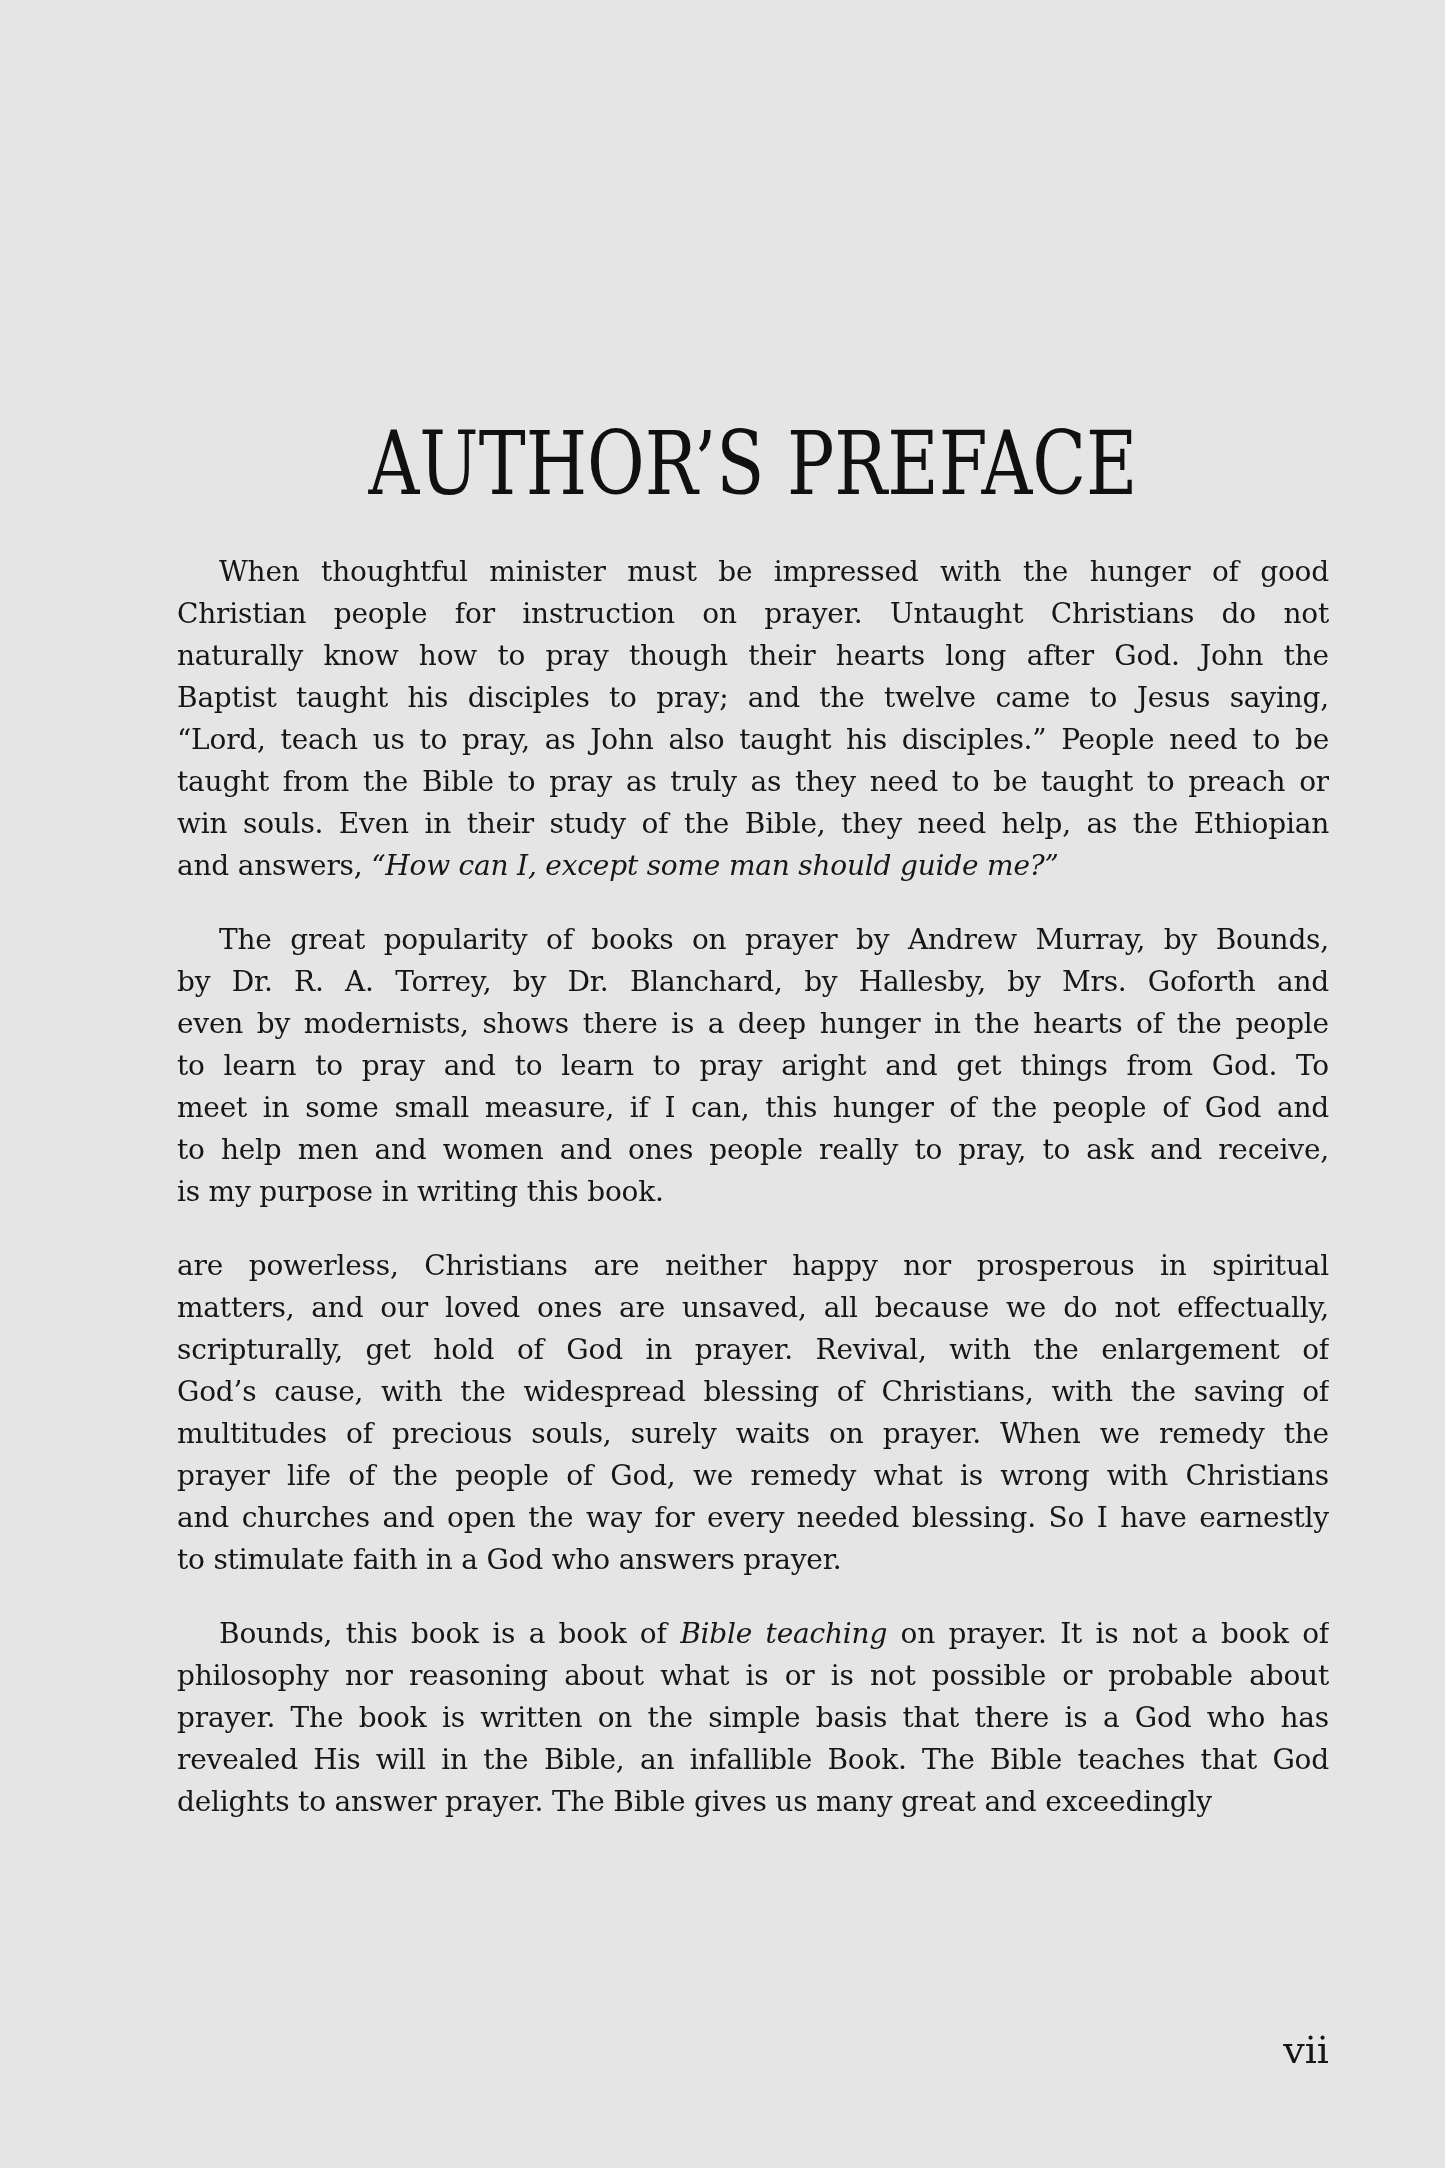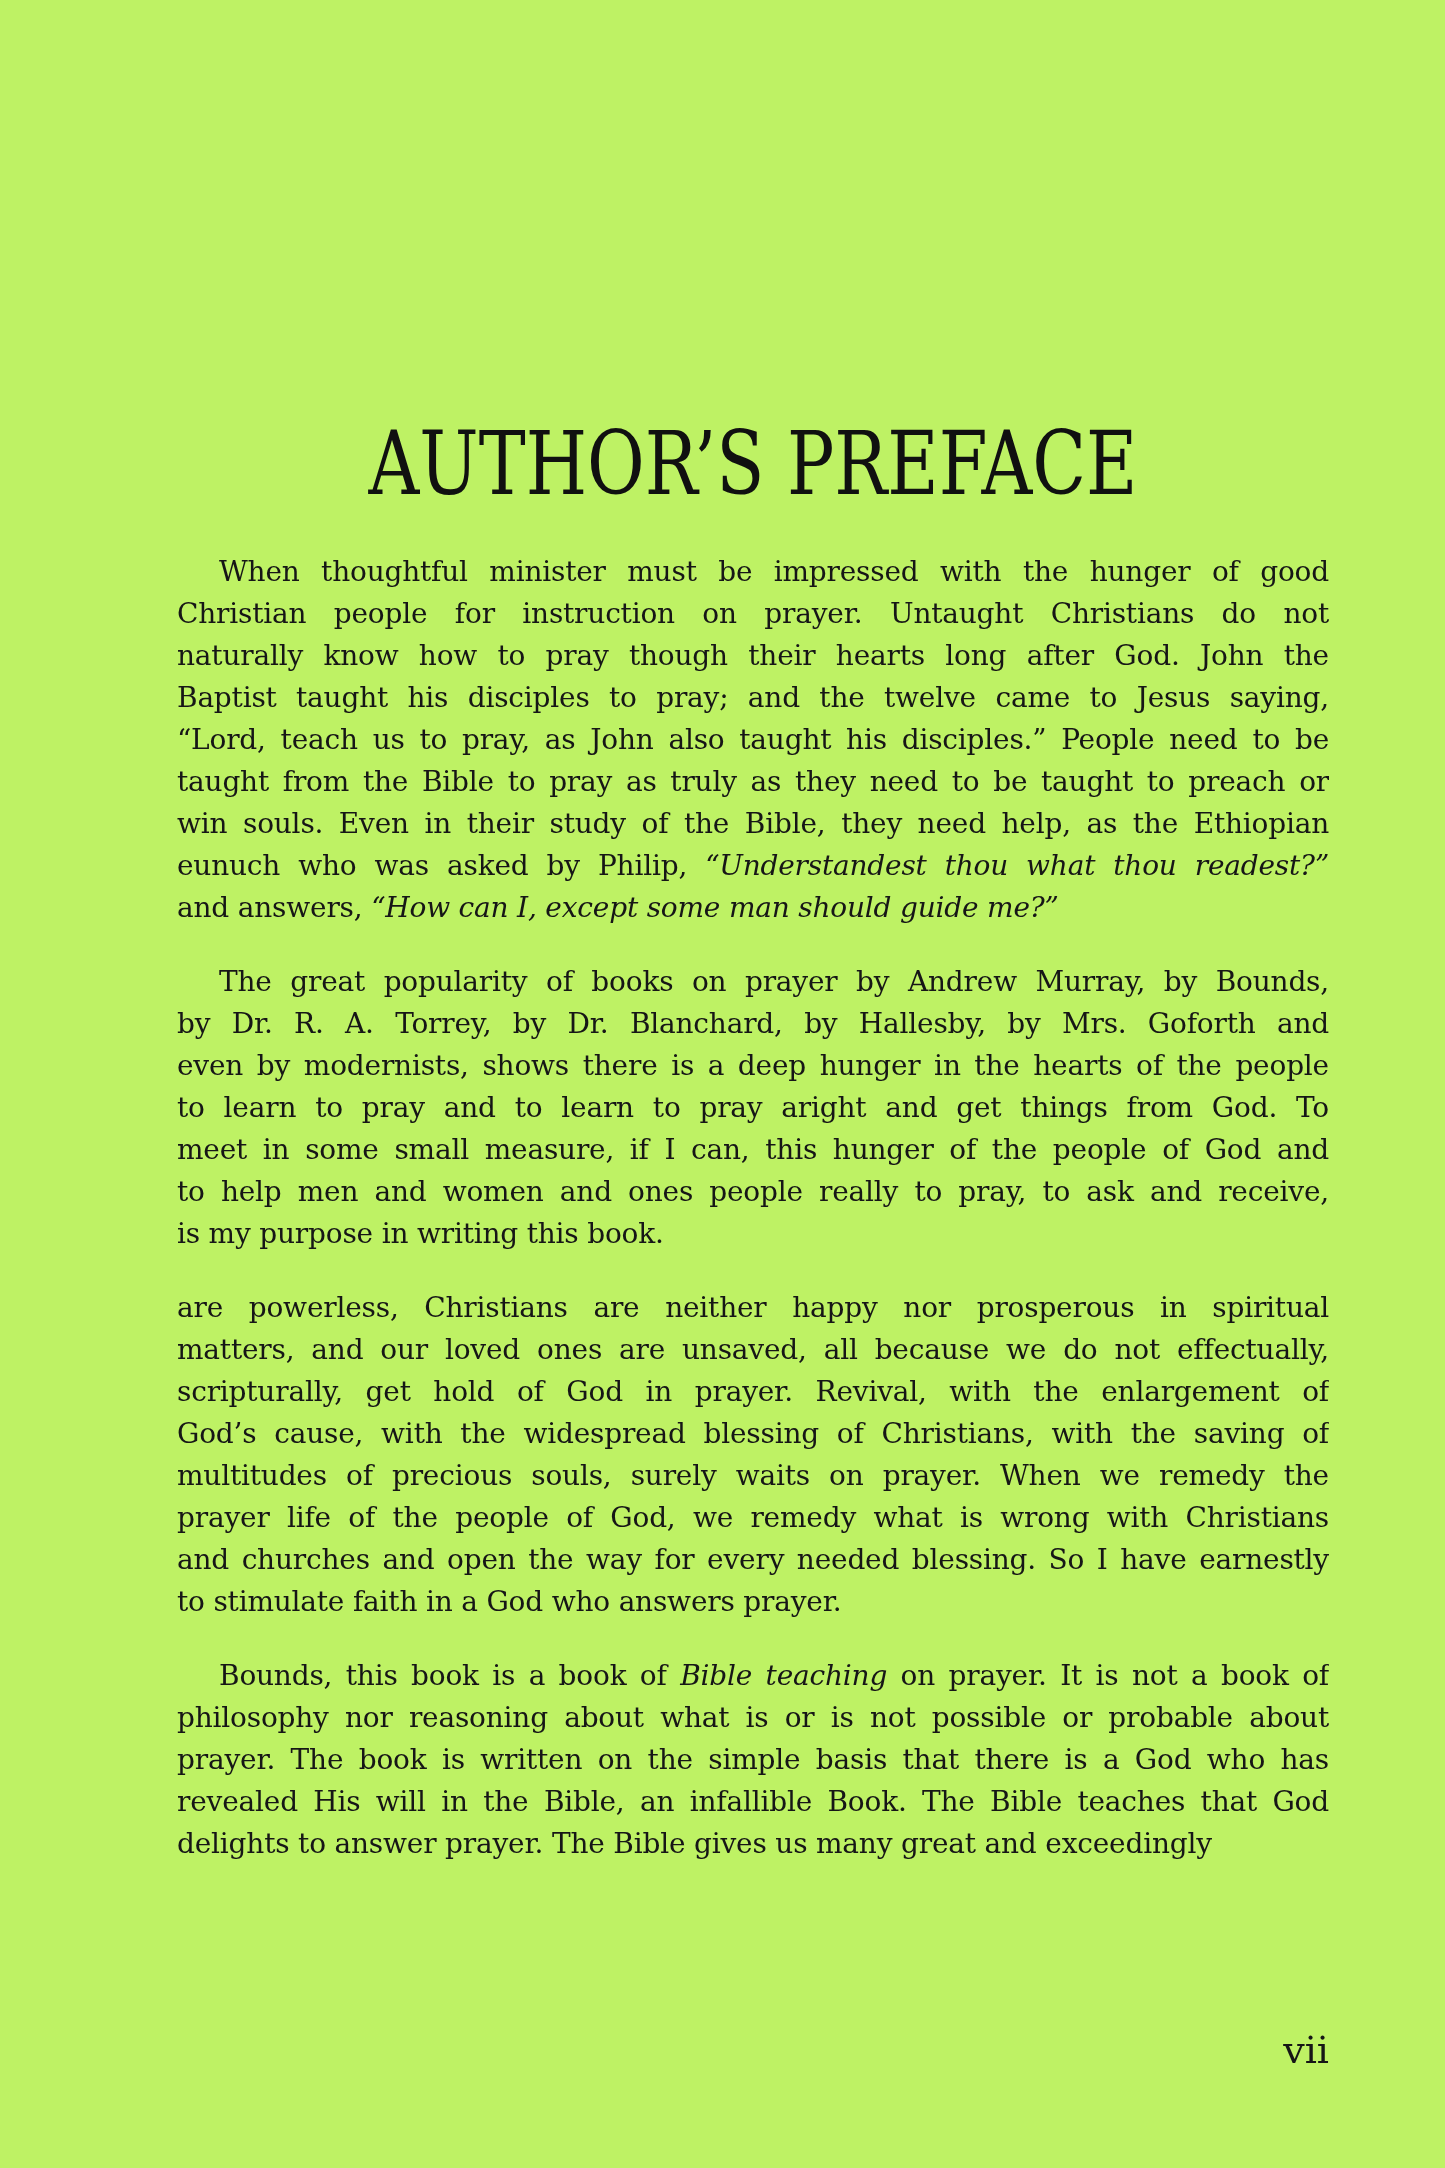--- a/index.html
+++ b/index.html
@@ -3,21 +3,21 @@
 <meta charset="utf-8">
 <style>
   * { margin: 0; padding: 0; box-sizing: border-box; }
   html, body { width: 1445px; height: 2168px; }
   body { background: #ffffff; }
 
   .page {
     position: relative;
     width: 1445px;
     height: 2168px;
-    background: #bef264;
+    background: #e5e5e5;
     color: #131313;
     font-family: "DejaVu Serif", "Liberation Serif", serif;
     overflow: hidden;
   }
 
   .title {
     position: absolute;
     top: 412px;
     left: 177px;
     width: 1152px;
@@ -73,21 +73,20 @@
 
   <div class="body-text">
       <div class="paragraph">
         <div class="line first"><span>When thoughtful minister must be impressed with the hunger of good</span></div>
         <div class="line"><span>Christian people for instruction on prayer. Untaught Christians do not</span></div>
         <div class="line"><span>naturally know how to pray though their hearts long after God. John the</span></div>
         <div class="line"><span>Baptist taught his disciples to pray; and the twelve came to Jesus saying,</span></div>
         <div class="line"><span>“Lord, teach us to pray, as John also taught his disciples.” People need to be</span></div>
         <div class="line"><span>taught from the Bible to pray as truly as they need to be taught to preach or</span></div>
         <div class="line"><span>win souls. Even in their study of the Bible, they need help, as the Ethiopian</span></div>
-        <div class="line"><span>eunuch who was asked by Philip, </span><span class="italic">“Understandest thou what thou readest?”</span></div>
         <div class="line last"><span>and answers, </span><span class="italic">“How can I, except some man should guide me?”</span></div>
       </div>
       <div class="paragraph">
         <div class="line first"><span>The great popularity of books on prayer by Andrew Murray, by Bounds,</span></div>
         <div class="line"><span>by Dr. R. A. Torrey, by Dr. Blanchard, by Hallesby, by Mrs. Goforth and</span></div>
         <div class="line"><span>even by modernists, shows there is a deep hunger in the hearts of the people</span></div>
         <div class="line"><span>to learn to pray and to learn to pray aright and get things from God. To</span></div>
         <div class="line"><span>meet in some small measure, if I can, this hunger of the people of God and</span></div>
         <div class="line"><span>to help men and women and ones people really to pray, to ask and receive,</span></div>
         <div class="line last"><span>is my purpose in writing this book.</span></div>

